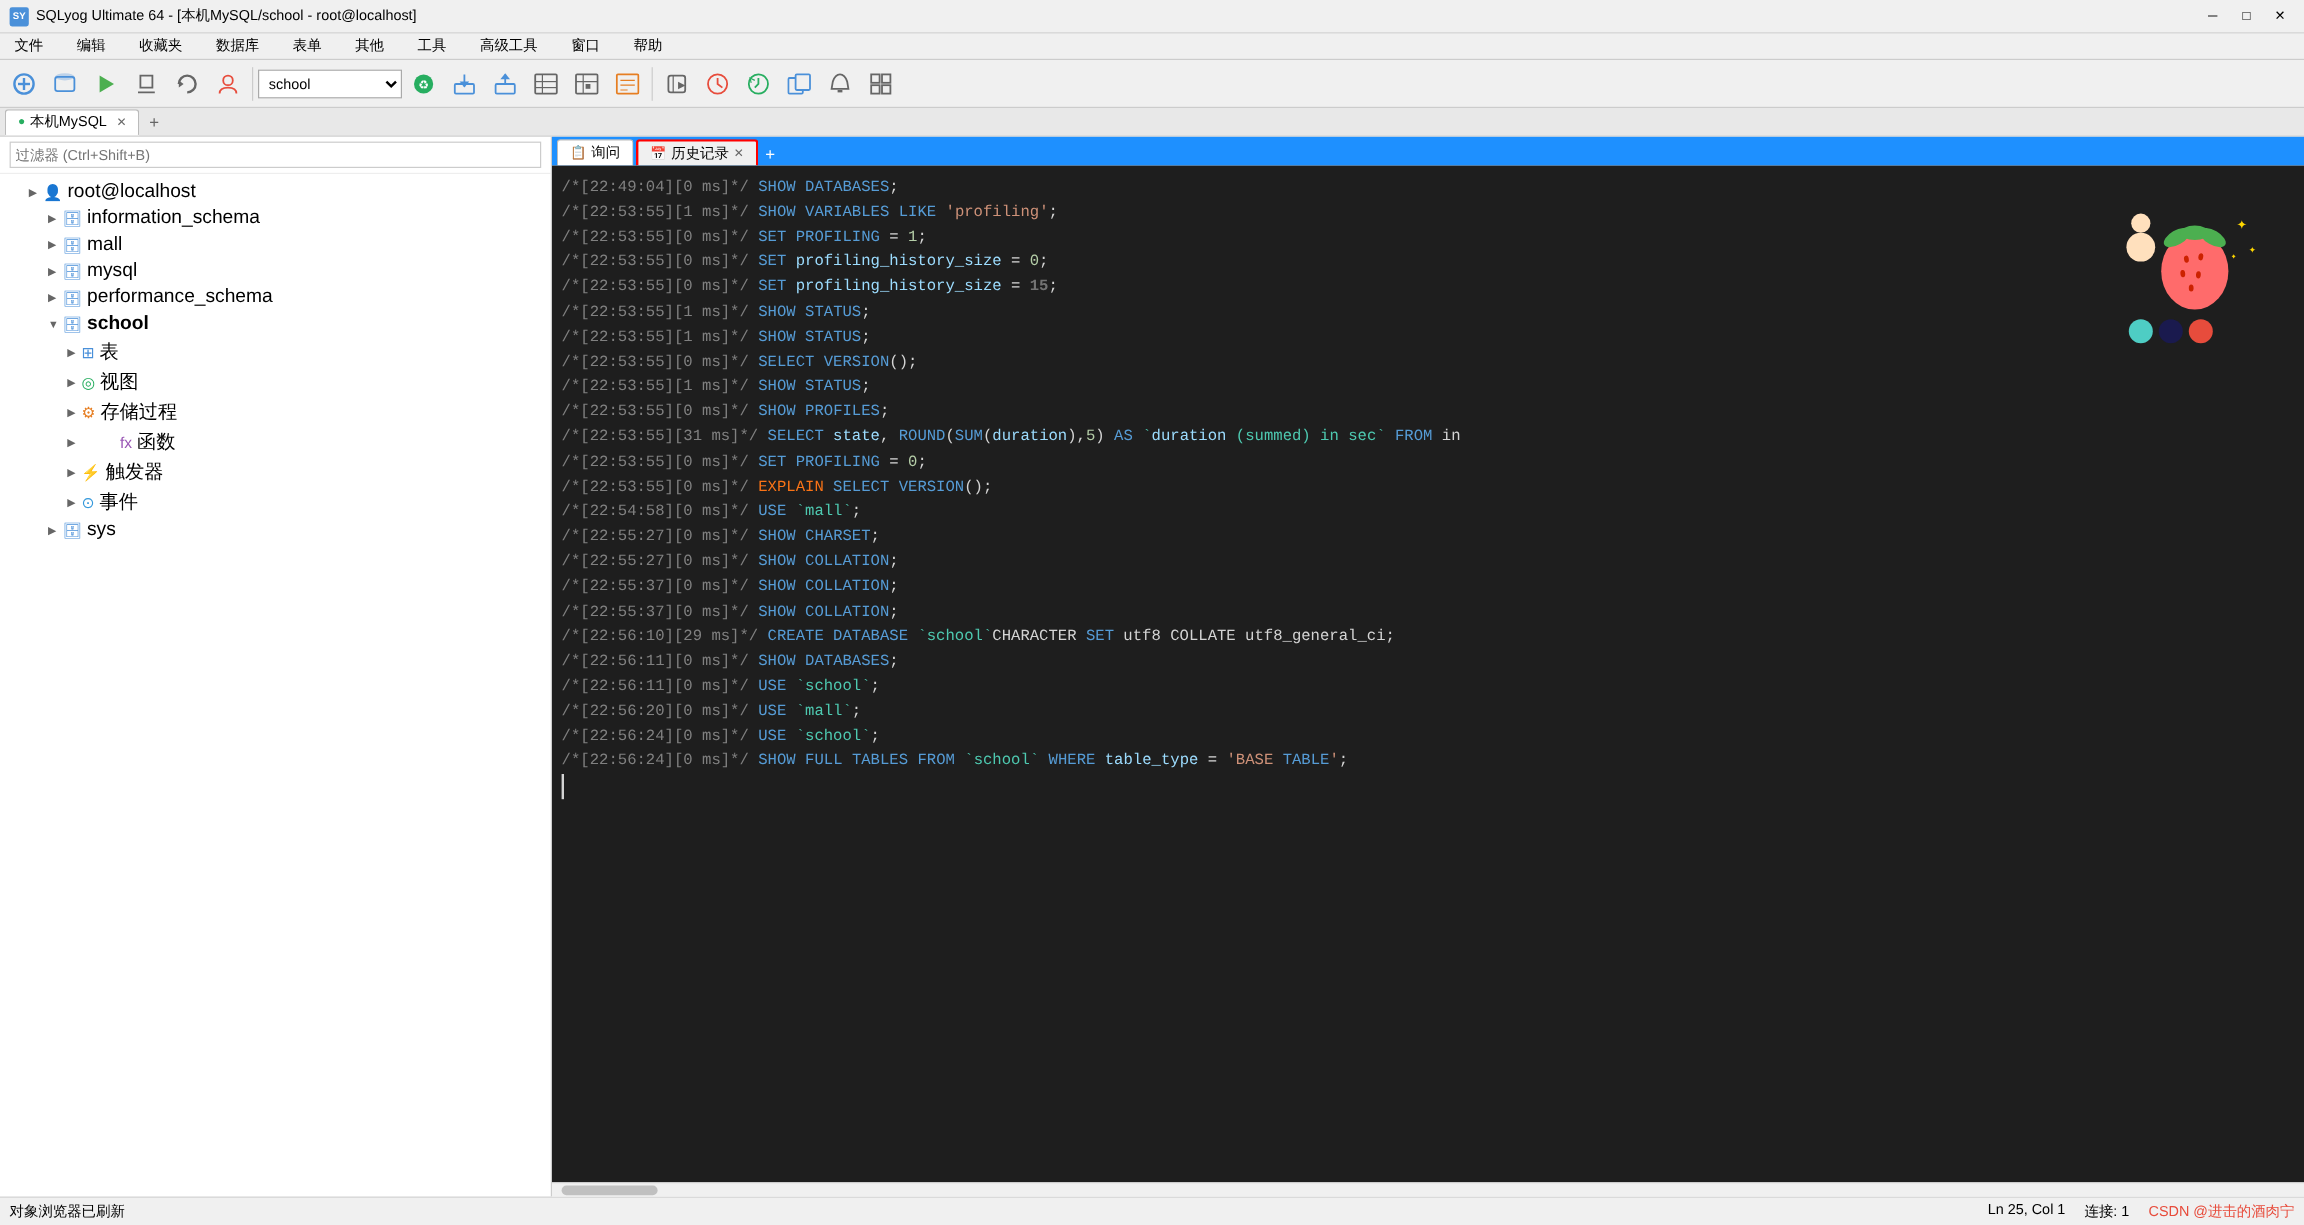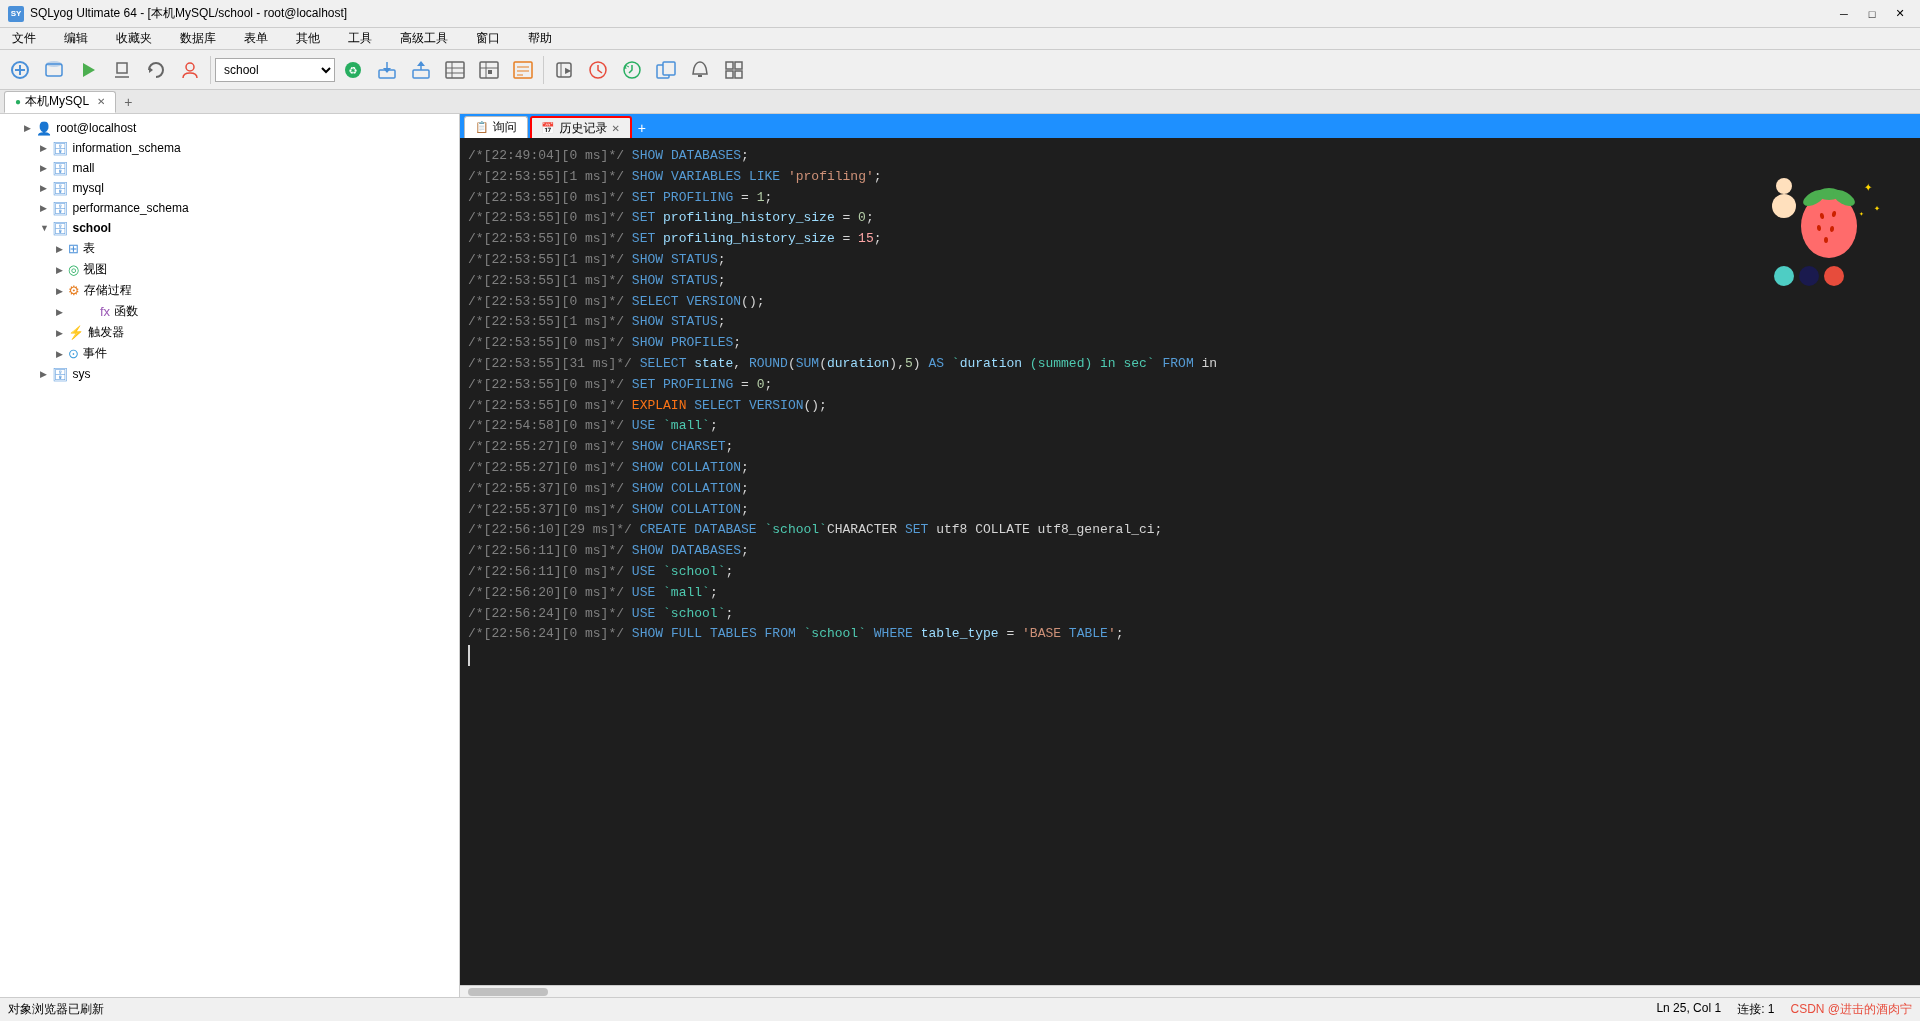--- a/index.html
+++ b/index.html
@@ -141,21 +141,21 @@
       display: flex;
       align-items: center;
       padding: 2px 8px;
       cursor: pointer;
       font-size: 12px;
       min-height: 20px;
     }
     .tree-item .indent { display: inline-block; width: 16px; flex-shrink: 0; }
     .tree-item .expander { width: 12px; flex-shrink: 0; color: #666; font-size: 9px; }
     .tree-item .icon { margin-right: 4px; font-size: 13px; flex-shrink: 0; }
-    .tree-item .label { font-size: 12px; }
+    .tree-item .label { font-size: 16px; }
     .tree-item.bold .label { font-weight: bold; }
 
     
     .query-area {
       flex: 1;
       display: flex;
       flex-direction: column;
       background: white;
     }
 
@@ -398,20 +398,23 @@
     <span style="color:#27ae60;font-size:10px;">●</span>
     <span>本机MySQL</span>
     <span class="conn-tab-close">✕</span>
   </div>
   <div class="conn-tab-add">+</div>
 </div>
 
 <div class="main-area">
 
   <div class="sidebar">
+    <div class="sidebar-filter">
+      <input type="text" placeholder="过滤器 (Ctrl+Shift+B)" style="">
+    </div>
     <div class="sidebar-tree">
 
       <div class="tree-item">
         <span class="indent"></span>
         <span class="expander">▶</span>
         <span class="icon" style="color:#4a90d9;">👤</span>
         <span class="label">root@localhost</span>
       </div>
 
       <div class="tree-item">
@@ -564,21 +567,21 @@
           <circle cx="55" cy="130" r="10" fill="#1a1a4e"></circle>
           <circle cx="80" cy="130" r="10" fill="#e74c3c"></circle>
         </svg>
       </div>
 
       <div id="code-content">
           <div class="code-line"><span style="color:#808080;">/*[22:49:04][0 ms]*/</span><span style="color:#d4d4d4;"> <span style="color:#569cd6;">SHOW</span> <span style="color:#569cd6;">DATABASES</span>;</span></div>
           <div class="code-line"><span style="color:#808080;">/*[22:53:55][1 ms]*/</span><span style="color:#d4d4d4;"> <span style="color:#569cd6;">SHOW</span> <span style="color:#569cd6;">VARIABLES</span> <span style="color:#569cd6;">LIKE</span> <span style="color:#ce9178;">'profiling'</span>;</span></div>
           <div class="code-line"><span style="color:#808080;">/*[22:53:55][0 ms]*/</span><span style="color:#d4d4d4;"> <span style="color:#569cd6;">SET</span> <span style="color:#569cd6;">PROFILING</span> = <span style="color:#b5cea8;">1</span>;</span></div>
           <div class="code-line"><span style="color:#808080;">/*[22:53:55][0 ms]*/</span><span style="color:#d4d4d4;"> <span style="color:#569cd6;">SET</span> <span style="color:#9cdcfe;">profiling_history_size</span> = <span style="color:#b5cea8;">0</span>;</span></div>
-          <div class="code-line"><span style="color:#808080;">/*[22:53:55][0 ms]*/</span><span style="color:#d4d4d4;"> <span style="color:#569cd6;">SET</span> <span style="color:#9cdcfe;">profiling_history_size</span> = <span style="color:#fca5a5;">15</span>;</span></div>
+          <div class="code-line"><span style="color:#808080;">/*[22:53:55][0 ms]*/</span><span style="color:#d4d4d4;"> <span style="color:#569cd6;">SET</span> <span style="color:#9cdcfe;">profiling_history_size</span> = <span style="color:#737373;font-weight:bold;">15</span>;</span></div>
           <div class="code-line"><span style="color:#808080;">/*[22:53:55][1 ms]*/</span><span style="color:#d4d4d4;"> <span style="color:#569cd6;">SHOW</span> <span style="color:#569cd6;">STATUS</span>;</span></div>
           <div class="code-line"><span style="color:#808080;">/*[22:53:55][1 ms]*/</span><span style="color:#d4d4d4;"> <span style="color:#569cd6;">SHOW</span> <span style="color:#569cd6;">STATUS</span>;</span></div>
           <div class="code-line"><span style="color:#808080;">/*[22:53:55][0 ms]*/</span><span style="color:#d4d4d4;"> <span style="color:#569cd6;">SELECT</span> <span style="color:#569cd6;">VERSION</span>();</span></div>
           <div class="code-line"><span style="color:#808080;">/*[22:53:55][1 ms]*/</span><span style="color:#d4d4d4;"> <span style="color:#569cd6;">SHOW</span> <span style="color:#569cd6;">STATUS</span>;</span></div>
           <div class="code-line"><span style="color:#808080;">/*[22:53:55][0 ms]*/</span><span style="color:#d4d4d4;"> <span style="color:#569cd6;">SHOW</span> <span style="color:#569cd6;">PROFILES</span>;</span></div>
           <div class="code-line"><span style="color:#808080;">/*[22:53:55][31 ms]*/</span><span style="color:#d4d4d4;"> <span style="color:#569cd6;">SELECT</span> <span style="color:#9cdcfe;">state</span>, <span style="color:#569cd6;">ROUND</span>(<span style="color:#569cd6;">SUM</span>(<span style="color:#9cdcfe;">duration</span>),<span style="color:#b5cea8;">5</span>) <span style="color:#569cd6;">AS</span> <span style="color:#4ec9b0;">`<span style="color:#9cdcfe;">duration</span> (summed) in sec`</span> <span style="color:#569cd6;">FROM</span> in</span></div>
           <div class="code-line"><span style="color:#808080;">/*[22:53:55][0 ms]*/</span><span style="color:#d4d4d4;"> <span style="color:#569cd6;">SET</span> <span style="color:#569cd6;">PROFILING</span> = <span style="color:#b5cea8;">0</span>;</span></div>
           <div class="code-line"><span style="color:#808080;">/*[22:53:55][0 ms]*/</span><span style="color:#d4d4d4;"> <span style="color:#f97316;">EXPLAIN</span> <span style="color:#569cd6;">SELECT</span> <span style="color:#569cd6;">VERSION</span>();</span></div>
           <div class="code-line"><span style="color:#808080;">/*[22:54:58][0 ms]*/</span><span style="color:#d4d4d4;"> <span style="color:#569cd6;">USE</span> <span style="color:#4ec9b0;">`mall`</span>;</span></div>
           <div class="code-line"><span style="color:#808080;">/*[22:55:27][0 ms]*/</span><span style="color:#d4d4d4;"> <span style="color:#569cd6;">SHOW</span> <span style="color:#569cd6;">CHARSET</span>;</span></div>

